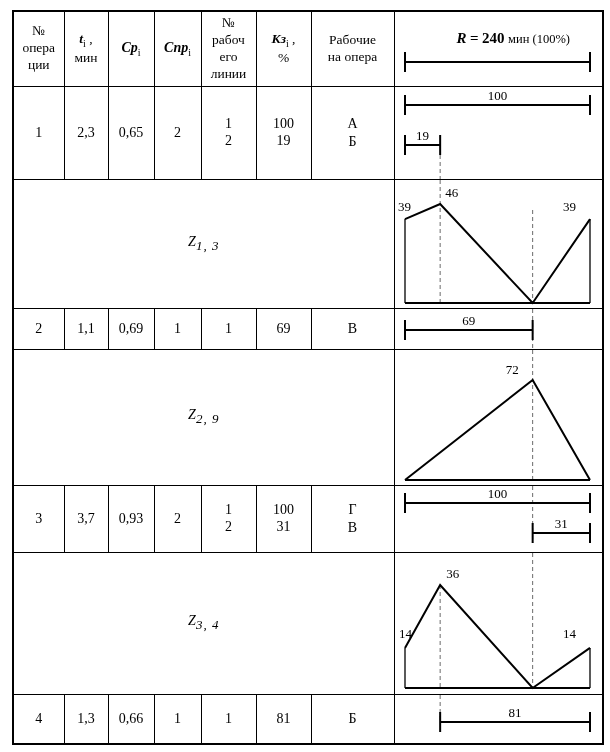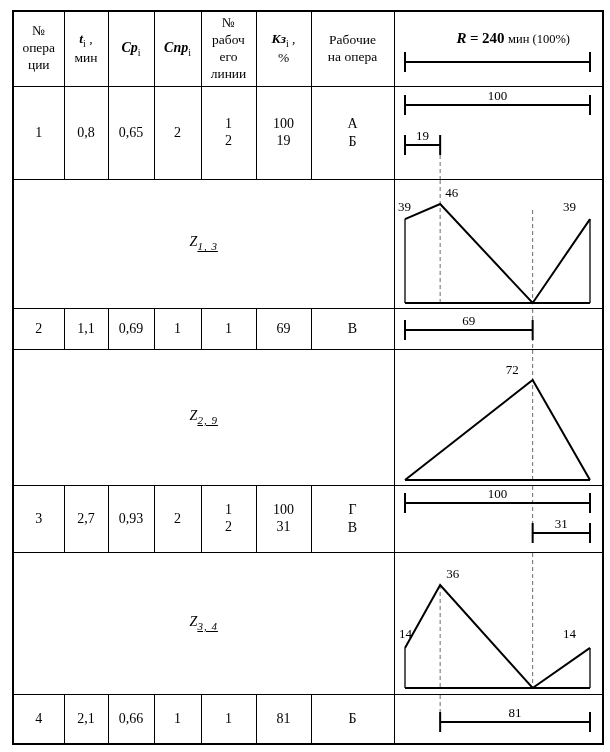--- a/index.html
+++ b/index.html
@@ -12,21 +12,21 @@
   tr.rh-head{height:75px;} tr.rh-op1{height:93px;} tr.rh-z13{height:129px;} tr.rh-op2{height:41px;}
   tr.rh-z23{height:136px;} tr.rh-op3{height:67px;} tr.rh-z34{height:142px;} tr.rh-op4{height:50px;}
   .hl{display:block;font-size:13.5px;}
   .sym{font-style:italic;font-weight:bold;}
   sub.si{font-size:10px;font-style:normal;font-weight:normal;}
   .twoline span{display:block;line-height:1.2;}
   .workers{display:flex;flex-direction:column;justify-content:space-evenly;height:100%;}
   .workers span{display:block;}
   td.zcell{font-size:23px;}
   .zsym{font-style:italic;}
-  sub.zsub{font-size:11px;font-style:italic;letter-spacing:1px;text-decoration:underline;}
+  sub.zsub{font-size:13px;font-style:italic;letter-spacing:1px;}
   td.chart,th.chart{position:relative;padding:0;}
   .scale-text{position:absolute;top:17px;left:0;width:100%;padding-left:30px;
               box-sizing:border-box;font-size:14px;z-index:2;}
   .scale-text .rr{font-style:italic;font-weight:bold;font-size:15px;}
   .scale-text .rv{font-weight:bold;font-size:15px;}
   .scale-text .ru{font-size:12.5px;}
   svg{position:absolute;left:0;top:0;display:block;}
 </style>
 </head>
 <body>
@@ -80,21 +80,21 @@
     <svg width="208" height="74">
               <line x1="10" y1="50" x2="195" y2="50" stroke="#000" stroke-width="2"></line>
               <line x1="10" y1="40" x2="10" y2="60" stroke="#000" stroke-width="2"></line>
               <line x1="195" y1="40" x2="195" y2="60" stroke="#000" stroke-width="2"></line>
             </svg>
           </th>
   </tr>
 
   <tr class="rh-op1">
     <td>1</td>
-    <td>0,8</td>
+    <td>2,3</td>
     <td>0,65</td>
     <td>2</td>
     <td class="twoline">
       <span>1</span>
       <span>2</span>
     </td>
     <td class="twoline">
       <span>100</span>
       <span>19</span>
     </td>
@@ -166,21 +166,21 @@
               <line x1="137.65" y1="0" x2="137.65" y2="130" stroke="#6b6b6b" stroke-width="1" stroke-dasharray="4 3"></line>
               <line x1="10" y1="130" x2="195" y2="130" stroke="#000" stroke-width="2"></line>
               <polyline points="10,130 137.65,30 195,130" fill="none" stroke="#000" stroke-width="2" stroke-linejoin="miter"></polyline>
               <text x="110.65" y="24" font-size="13" font-family="&quot;Liberation Serif&quot;,serif" fill="#000">72</text>
             </svg>
           </td>
   </tr>
 
   <tr class="rh-op3">
     <td>3</td>
-    <td>2,7</td>
+    <td>3,7</td>
     <td>0,93</td>
     <td>2</td>
     <td class="twoline">
       <span>1</span>
       <span>2</span>
     </td>
     <td class="twoline">
       <span>100</span>
       <span>31</span>
     </td>
@@ -219,21 +219,21 @@
               <polyline points="10,94.94444444444444 45.15,32 137.65,135 195,94.94444444444444" fill="none" stroke="#000" stroke-width="2" stroke-linejoin="miter"></polyline>
               <text x="4" y="84.94444444444444" font-size="13" font-family="&quot;Liberation Serif&quot;,serif" fill="#000">14</text>
               <text x="51.15" y="25" font-size="13" font-family="&quot;Liberation Serif&quot;,serif" fill="#000">36</text>
               <text x="168" y="84.94444444444444" font-size="13" font-family="&quot;Liberation Serif&quot;,serif" fill="#000">14</text>
             </svg>
           </td>
   </tr>
 
   <tr class="rh-op4">
     <td>4</td>
-    <td>2,1</td>
+    <td>1,3</td>
     <td>0,66</td>
     <td>1</td>
     <td>1</td>
     <td>81</td>
     <td>Б</td>
     <td class="chart">
             <svg width="208" height="49">
               <line x1="45.15" y1="0" x2="45.15" y2="27" stroke="#6b6b6b" stroke-width="1" stroke-dasharray="4 3"></line>
               <line x1="45.15" y1="27" x2="195" y2="27" stroke="#000" stroke-width="2"></line>
               <line x1="45.15" y1="17" x2="45.15" y2="37" stroke="#000" stroke-width="2"></line>

